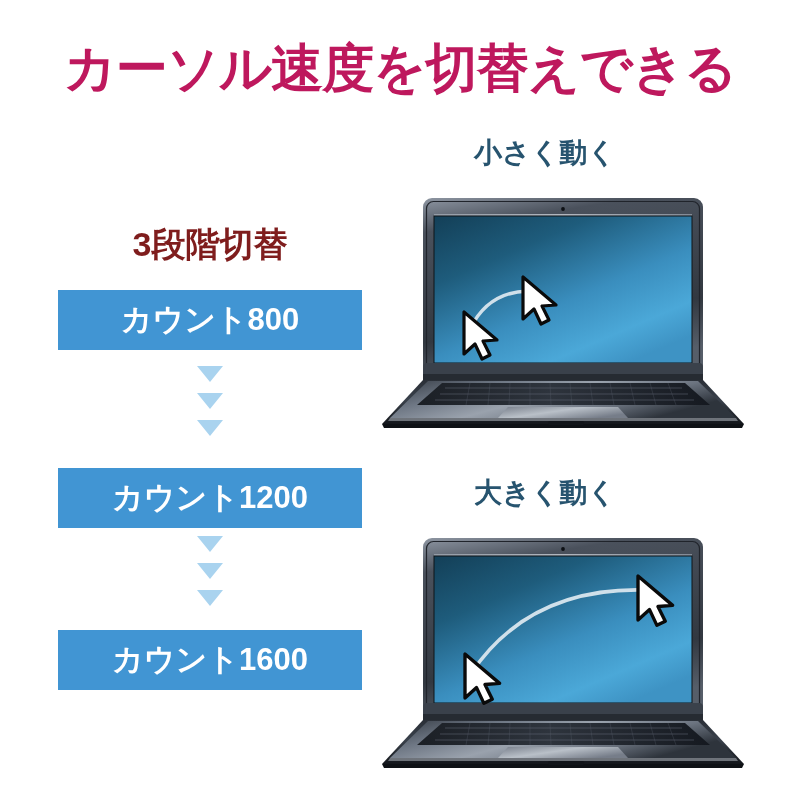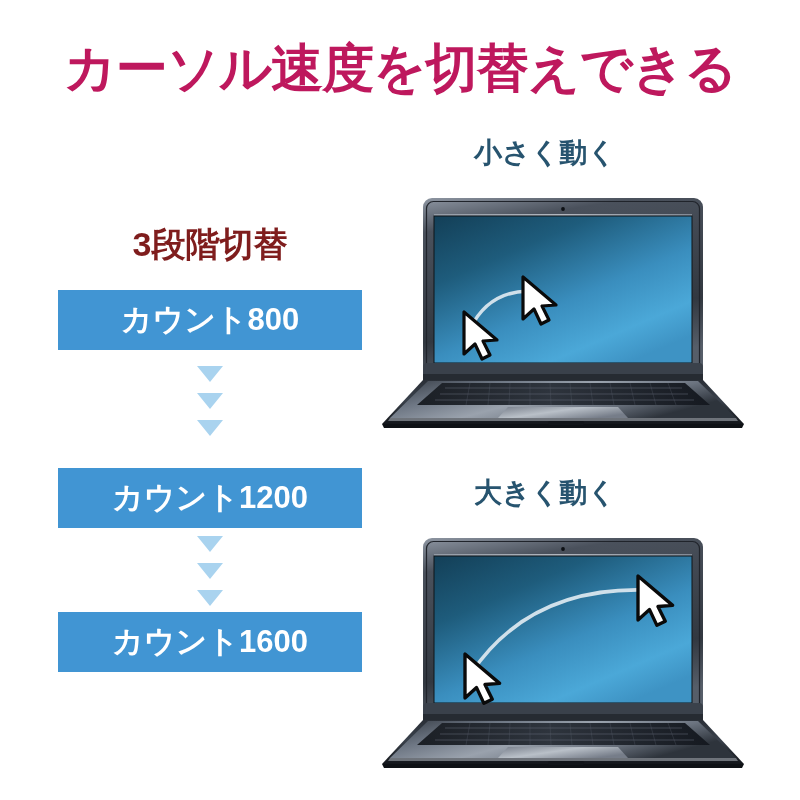--- a/index.html
+++ b/index.html
@@ -55,21 +55,21 @@
   }
   .count-box .count-label {
     font-size: 31px;
     font-weight: bold;
     color: #ffffff;
     white-space: nowrap;
     letter-spacing: 0px;
   }
   #count-box-1 { top: 290px; }
   #count-box-2 { top: 460px; margin-top: 8px; }
-  #count-box-3 { top: 612px; }
+  #count-box-3 { top: 630px; }
 
   .arrow-group {
     position: absolute;
     left: 58px;
     width: 304px;
     display: flex;
     flex-direction: column;
     align-items: center;
   }
   #arrow-group-1 { top: 366px; }

